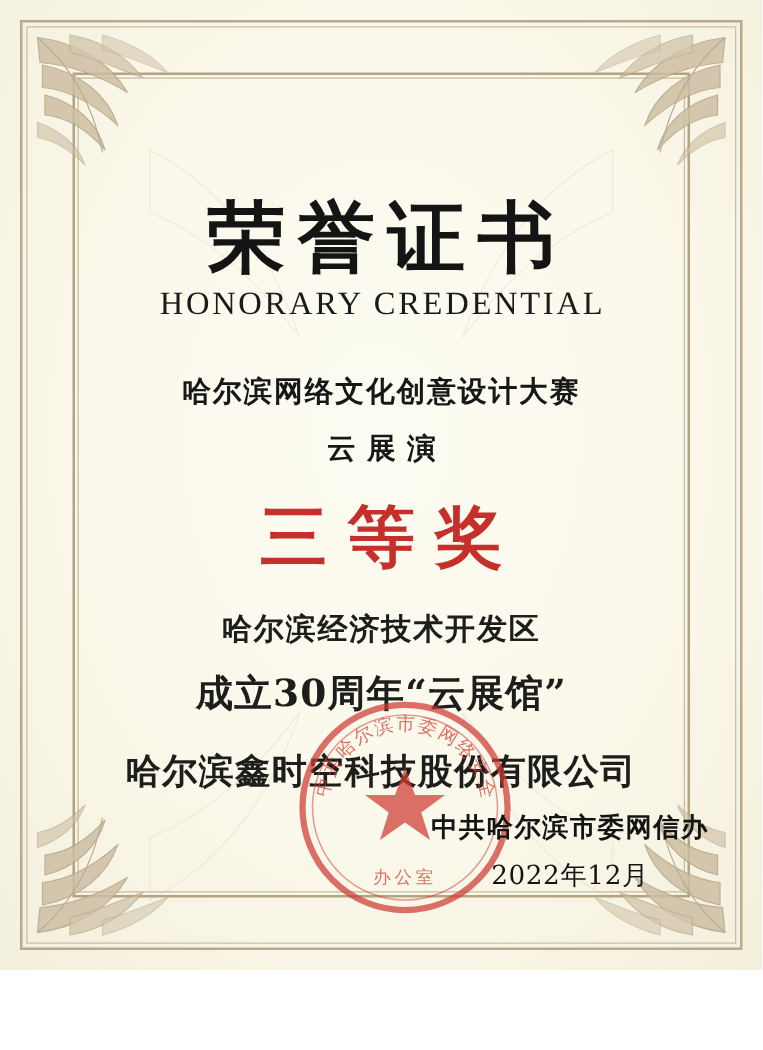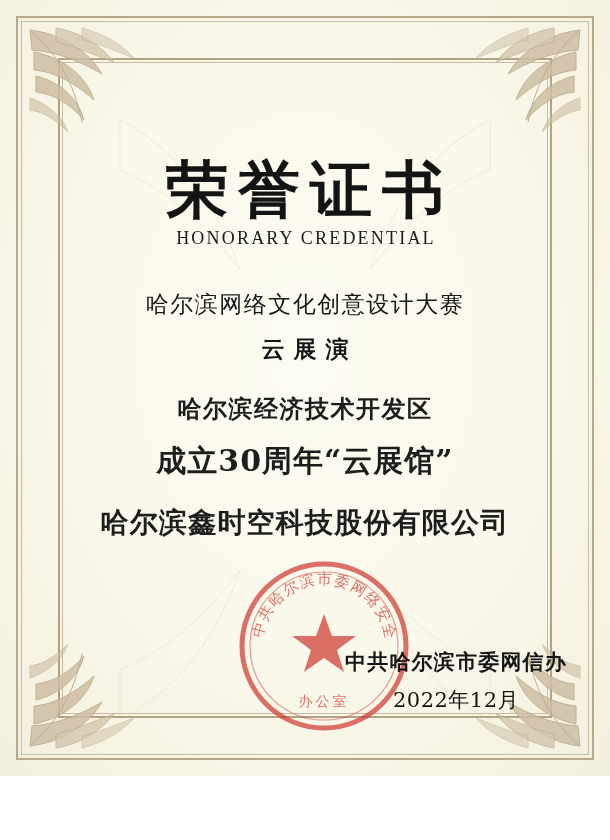--- a/index.html
+++ b/index.html
@@ -98,32 +98,32 @@
     font-size: 62px;
     letter-spacing: 10px;
     font-weight: 700;
     font-family: "DejaVu Serif", "Liberation Serif", serif;
     color: #141414;
     line-height: 1.05;
     text-indent: 10px;
   }
   .title-en {
     margin-top: 6px;
-    font-size: 18px;
+    font-size: 26px;
     letter-spacing: 2.2px;
     font-family: "Liberation Serif", serif;
     color: #1a1a1a;
     text-indent: 2px;
   }
 
   .line-contest {
     margin-top: 40px;
     font-size: 23px;
     letter-spacing: 1.5px;
-    font-weight: 400;
+    font-weight: 700;
     font-family: "DejaVu Serif", "Liberation Serif", serif;
     color: #171717;
   }
   .line-category {
     margin-top: 14px;
     font-size: 23px;
     letter-spacing: 9px;
     font-weight: 700;
     font-family: "DejaVu Serif", "Liberation Serif", serif;
     color: #171717;
@@ -272,20 +272,21 @@
     </g>
   </svg>
 
   <div class="content">
     <div class="title-cn">荣誉证书</div>
     <div class="title-en">HONORARY CREDENTIAL</div>
 
     <div class="line-contest">哈尔滨网络文化创意设计大赛</div>
     <div class="line-category">云展演</div>
 
+    <div class="award">三等奖</div>
 
     <div class="work-line1">哈尔滨经济技术开发区</div>
     <div class="work-line2">成立30周年“云展馆”</div>
     <div class="company">哈尔滨鑫时空科技股份有限公司</div>
   </div>
 
   <svg class="seal" viewBox="0 0 176 176">
     <circle cx="88" cy="88" r="82" fill="none" stroke="#cf3b33" stroke-width="5"></circle>
     <circle cx="88" cy="88" r="74" fill="none" stroke="#cf3b33" stroke-width="1.2" opacity="0.7"></circle>
     <path id="sealArc" d="M 88 88 m -62,0 a 62,62 0 1,1 124,0" fill="none"></path>

